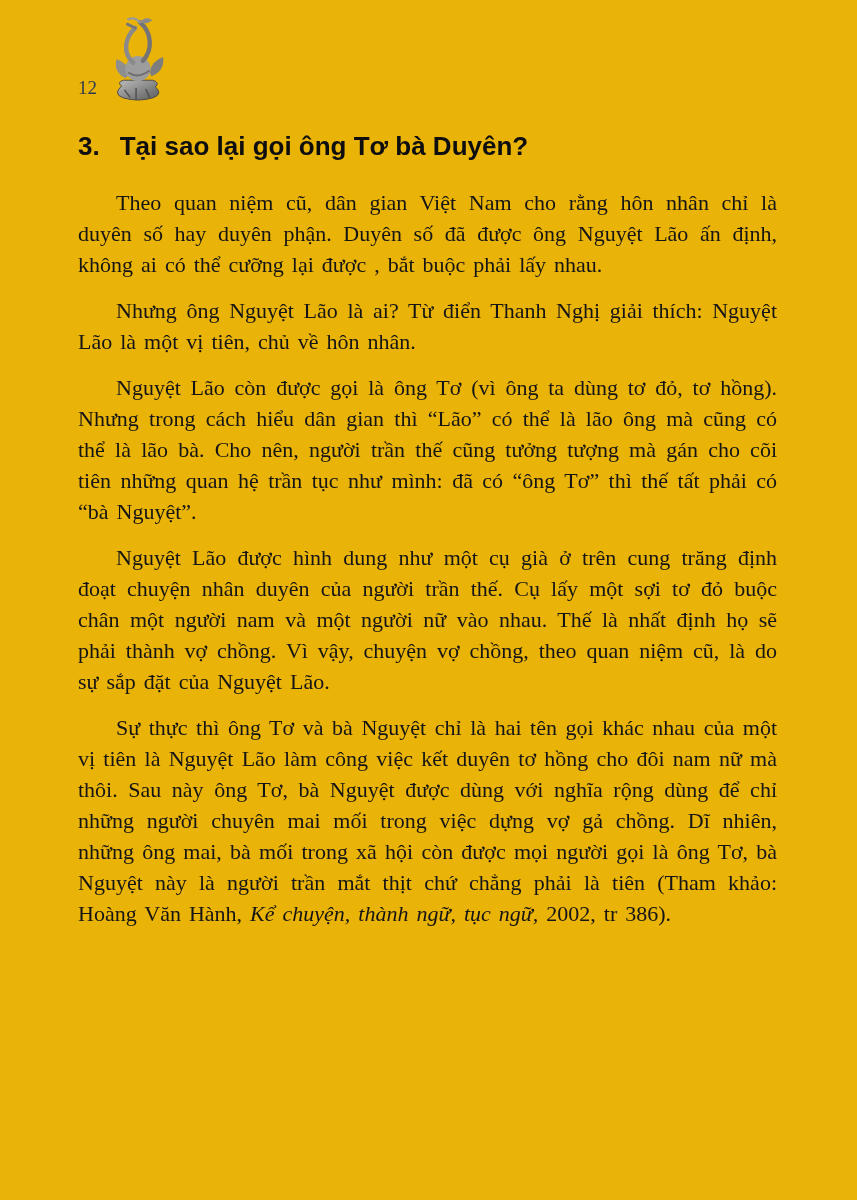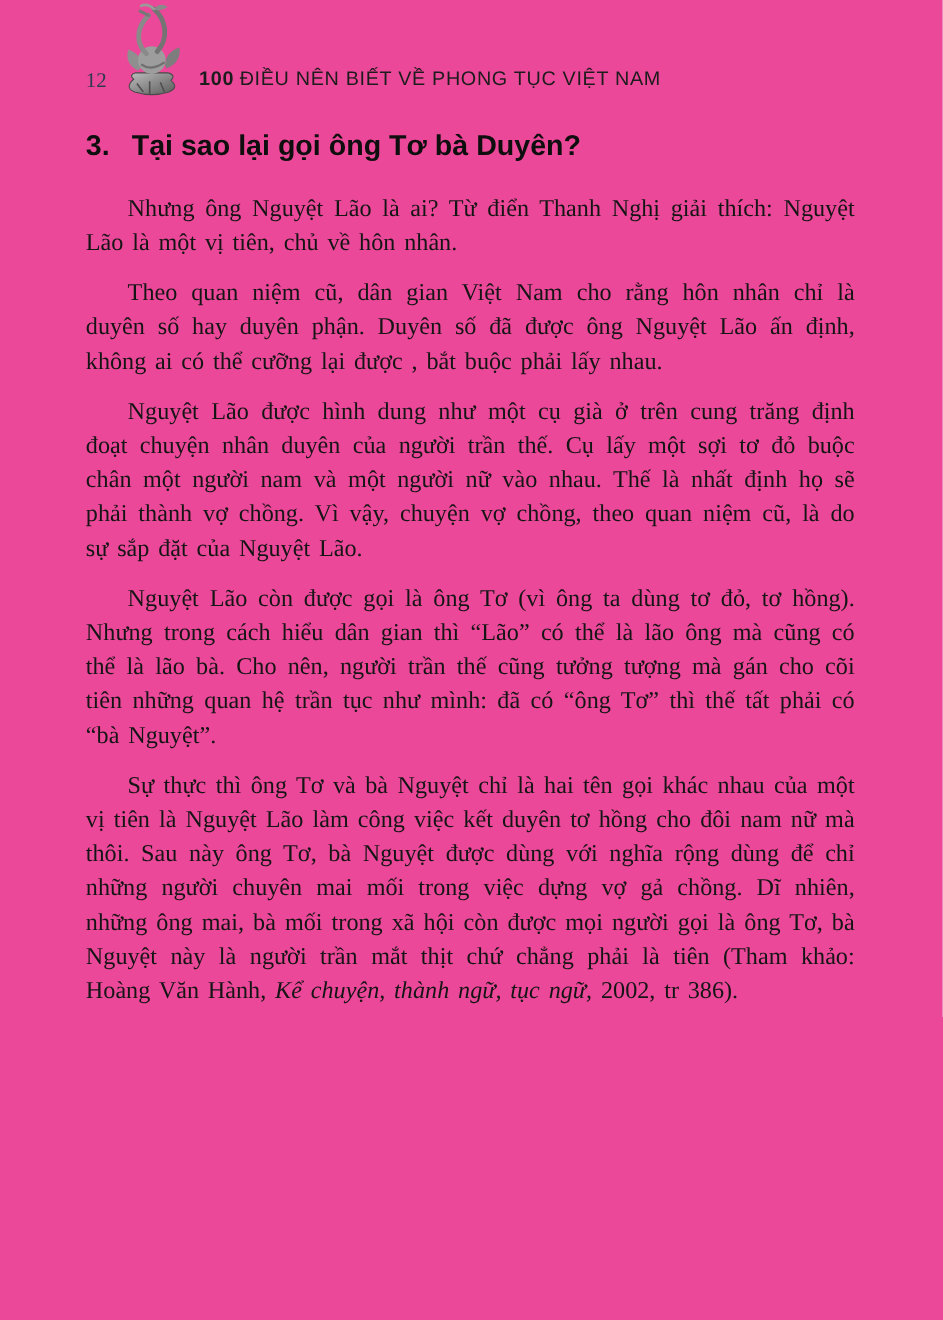--- a/index.html
+++ b/index.html
@@ -8,22 +8,22 @@
     width: 857px;
     height: 1200px;
     position: relative;
     overflow: hidden;
     font-family: "Liberation Serif", "DejaVu Serif", serif;
     color: #161616;
   }
   .page {
     width: 857px;
     height: 1200px;
-    background: #ec4899;
-    padding: 0 80px 0 78px;
+    background: #eab308;
+    padding: 14px 80px 0 78px;
   }
   
   .header {
     display: flex;
     align-items: flex-end;
     height: 88px;
   }
   .page-number {
     font-family: "Liberation Serif", "DejaVu Serif", serif;
     font-size: 19px;
@@ -100,31 +100,28 @@
         <path d="M25 50 C14 40 16 24 27 14" stroke="#8a8a8a" stroke-width="4.5" fill="none" stroke-linecap="round"></path>
         <path d="M27 14 L19 10" stroke="#777777" stroke-width="3" stroke-linecap="round"></path>
 
         <path d="M35 48 C46 36 44 18 32 8" stroke="#747474" stroke-width="4.5" fill="none" stroke-linecap="round"></path>
 
         <path d="M32 8 Q38 1 45 6 Q38 11 32 8 Z" fill="#8a8a8a"></path>
         <path d="M32 8 Q26 2 20 5" stroke="#9a9a9a" stroke-width="2.5" fill="none" stroke-linecap="round"></path>
       </svg>
     </span>
 
-    <span class="book-title">
-      <span class="num">100</span><span>ĐIỀU NÊN BIẾT VỀ PHONG TỤC VIỆT NAM</span>
-    </span>
   </div>
 
   <h1 class="section-title">
     <span class="sec-num">3.</span>
     <span>Tại sao lại gọi ông Tơ bà Duyên?</span>
   </h1>
 
   <div class="body-text">
+    <p><span>Theo quan niệm cũ, dân gian Việt Nam cho rằng hôn nhân chỉ là duyên số hay duyên phận. Duyên số đã được ông Nguyệt Lão ấn định, không ai có thể cưỡng lại được , bắt buộc phải lấy nhau.</span></p>
     <p><span>Nhưng ông Nguyệt Lão là ai? Từ điển Thanh Nghị giải thích: Nguyệt Lão là một vị tiên, chủ về hôn nhân.</span></p>
-    <p><span>Theo quan niệm cũ, dân gian Việt Nam cho rằng hôn nhân chỉ là duyên số hay duyên phận. Duyên số đã được ông Nguyệt Lão ấn định, không ai có thể cưỡng lại được , bắt buộc phải lấy nhau.</span></p>
+    <p><span>Nguyệt Lão còn được gọi là ông Tơ (vì ông ta dùng tơ đỏ, tơ hồng). Nhưng trong cách hiểu dân gian thì “Lão” có thể là lão ông mà cũng có thể là lão bà. Cho nên, người trần thế cũng tưởng tượng mà gán cho cõi tiên những quan hệ trần tục như mình: đã có “ông Tơ” thì thế tất phải có “bà Nguyệt”.</span></p>
     <p><span>Nguyệt Lão được hình dung như một cụ già ở trên cung trăng định đoạt chuyện nhân duyên của người trần thế. Cụ lấy một sợi tơ đỏ buộc chân một người nam và một người nữ vào nhau. Thế là nhất định họ sẽ phải thành vợ chồng. Vì vậy, chuyện vợ chồng, theo quan niệm cũ, là do sự sắp đặt của Nguyệt Lão.</span></p>
-    <p><span>Nguyệt Lão còn được gọi là ông Tơ (vì ông ta dùng tơ đỏ, tơ hồng). Nhưng trong cách hiểu dân gian thì “Lão” có thể là lão ông mà cũng có thể là lão bà. Cho nên, người trần thế cũng tưởng tượng mà gán cho cõi tiên những quan hệ trần tục như mình: đã có “ông Tơ” thì thế tất phải có “bà Nguyệt”.</span></p>
     <p><span>Sự thực thì ông Tơ và bà Nguyệt chỉ là hai tên gọi khác nhau của một vị tiên là Nguyệt Lão làm công việc kết duyên tơ hồng cho đôi nam nữ mà thôi. Sau này ông Tơ, bà Nguyệt được dùng với nghĩa rộng dùng để chỉ những người chuyên mai mối trong việc dựng vợ gả chồng. Dĩ nhiên, những ông mai, bà mối trong xã hội còn được mọi người gọi là ông Tơ, bà Nguyệt này là người trần mắt thịt chứ chẳng phải là tiên (Tham khảo: Hoàng Văn Hành, </span><i>Kể chuyện, thành ngữ, tục ngữ,</i><span> 2002, tr 386).</span></p>
   </div>
 
 </div>
 
 </body></html>

